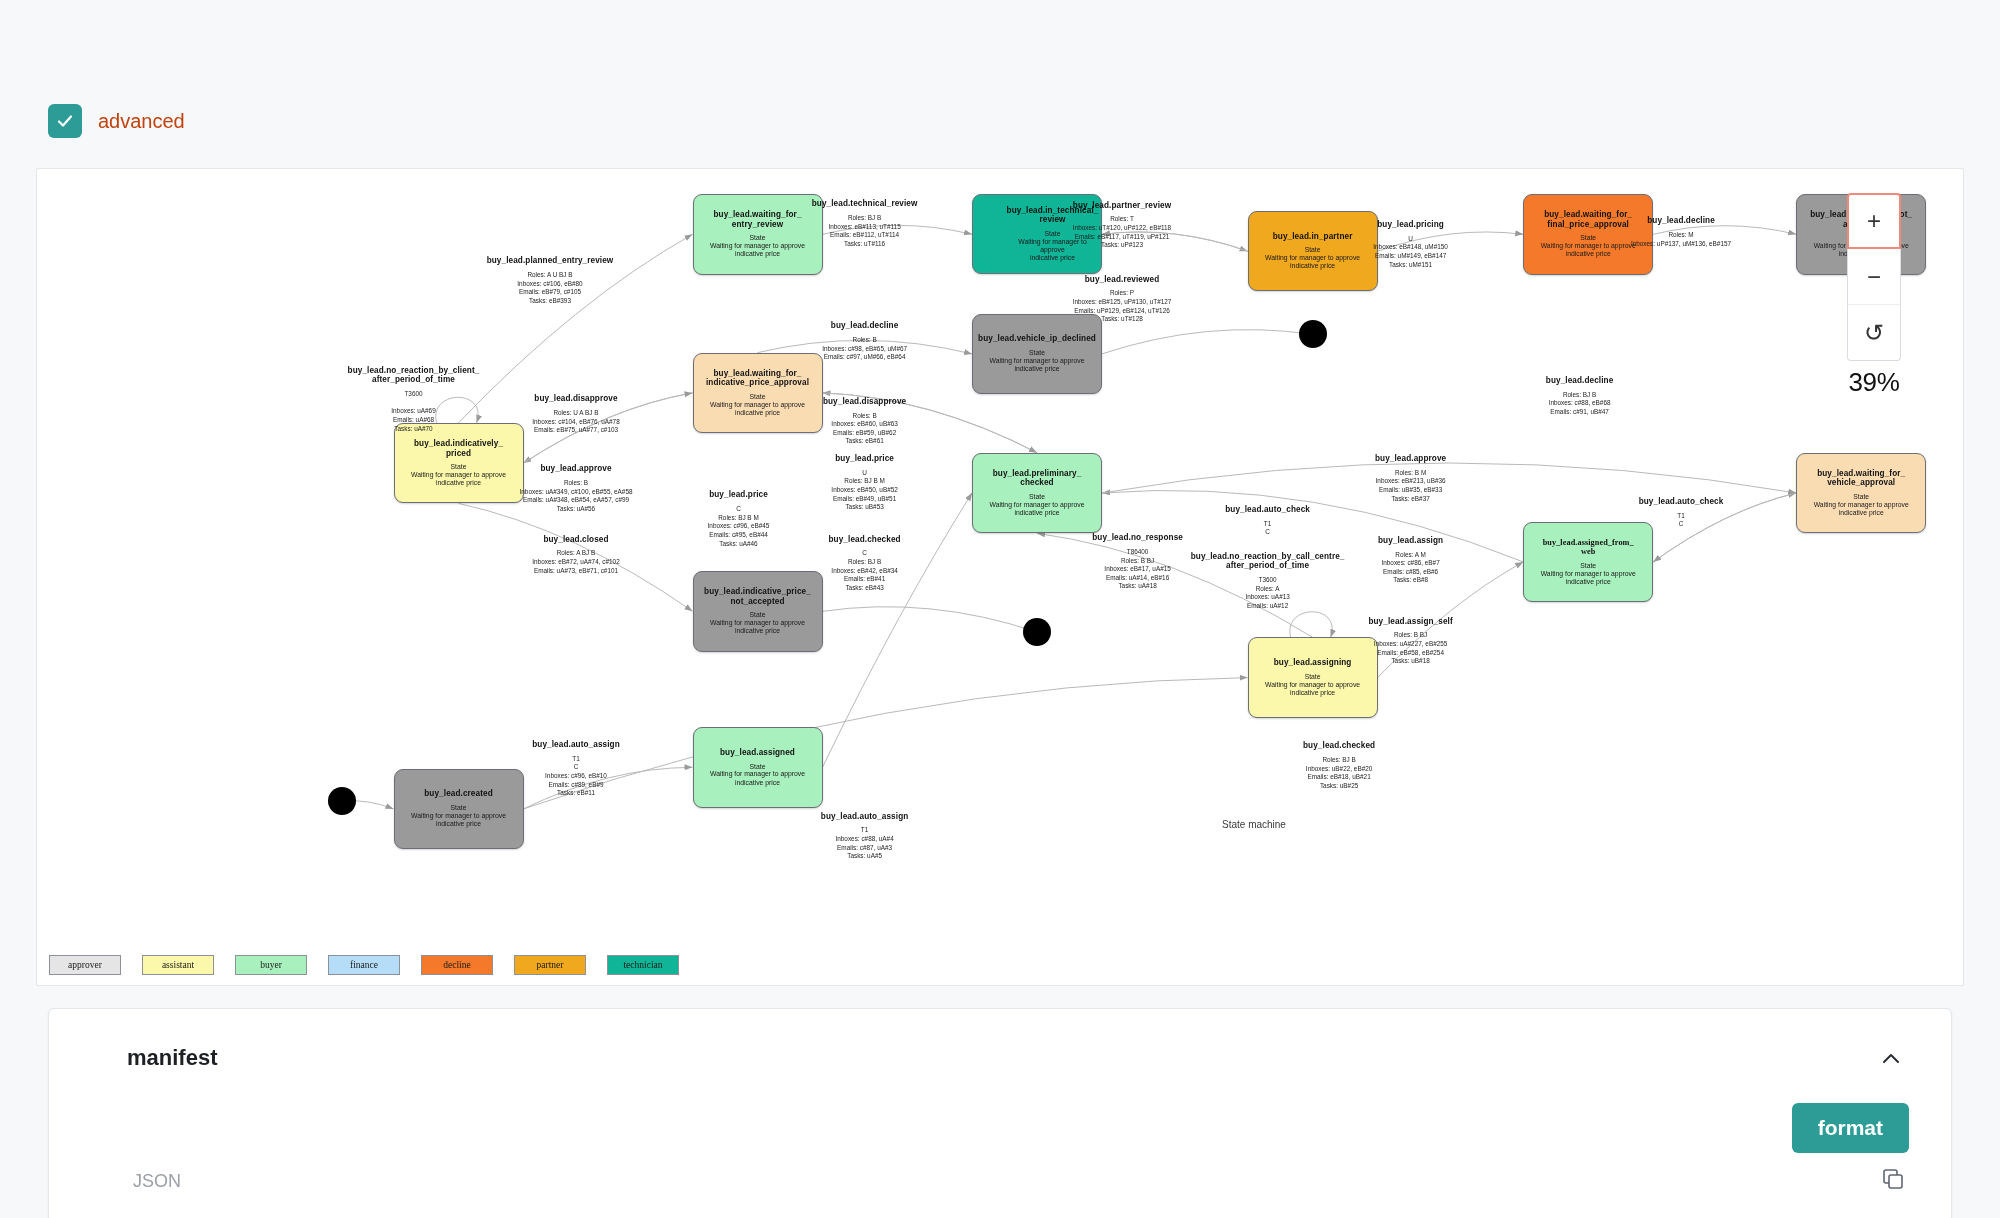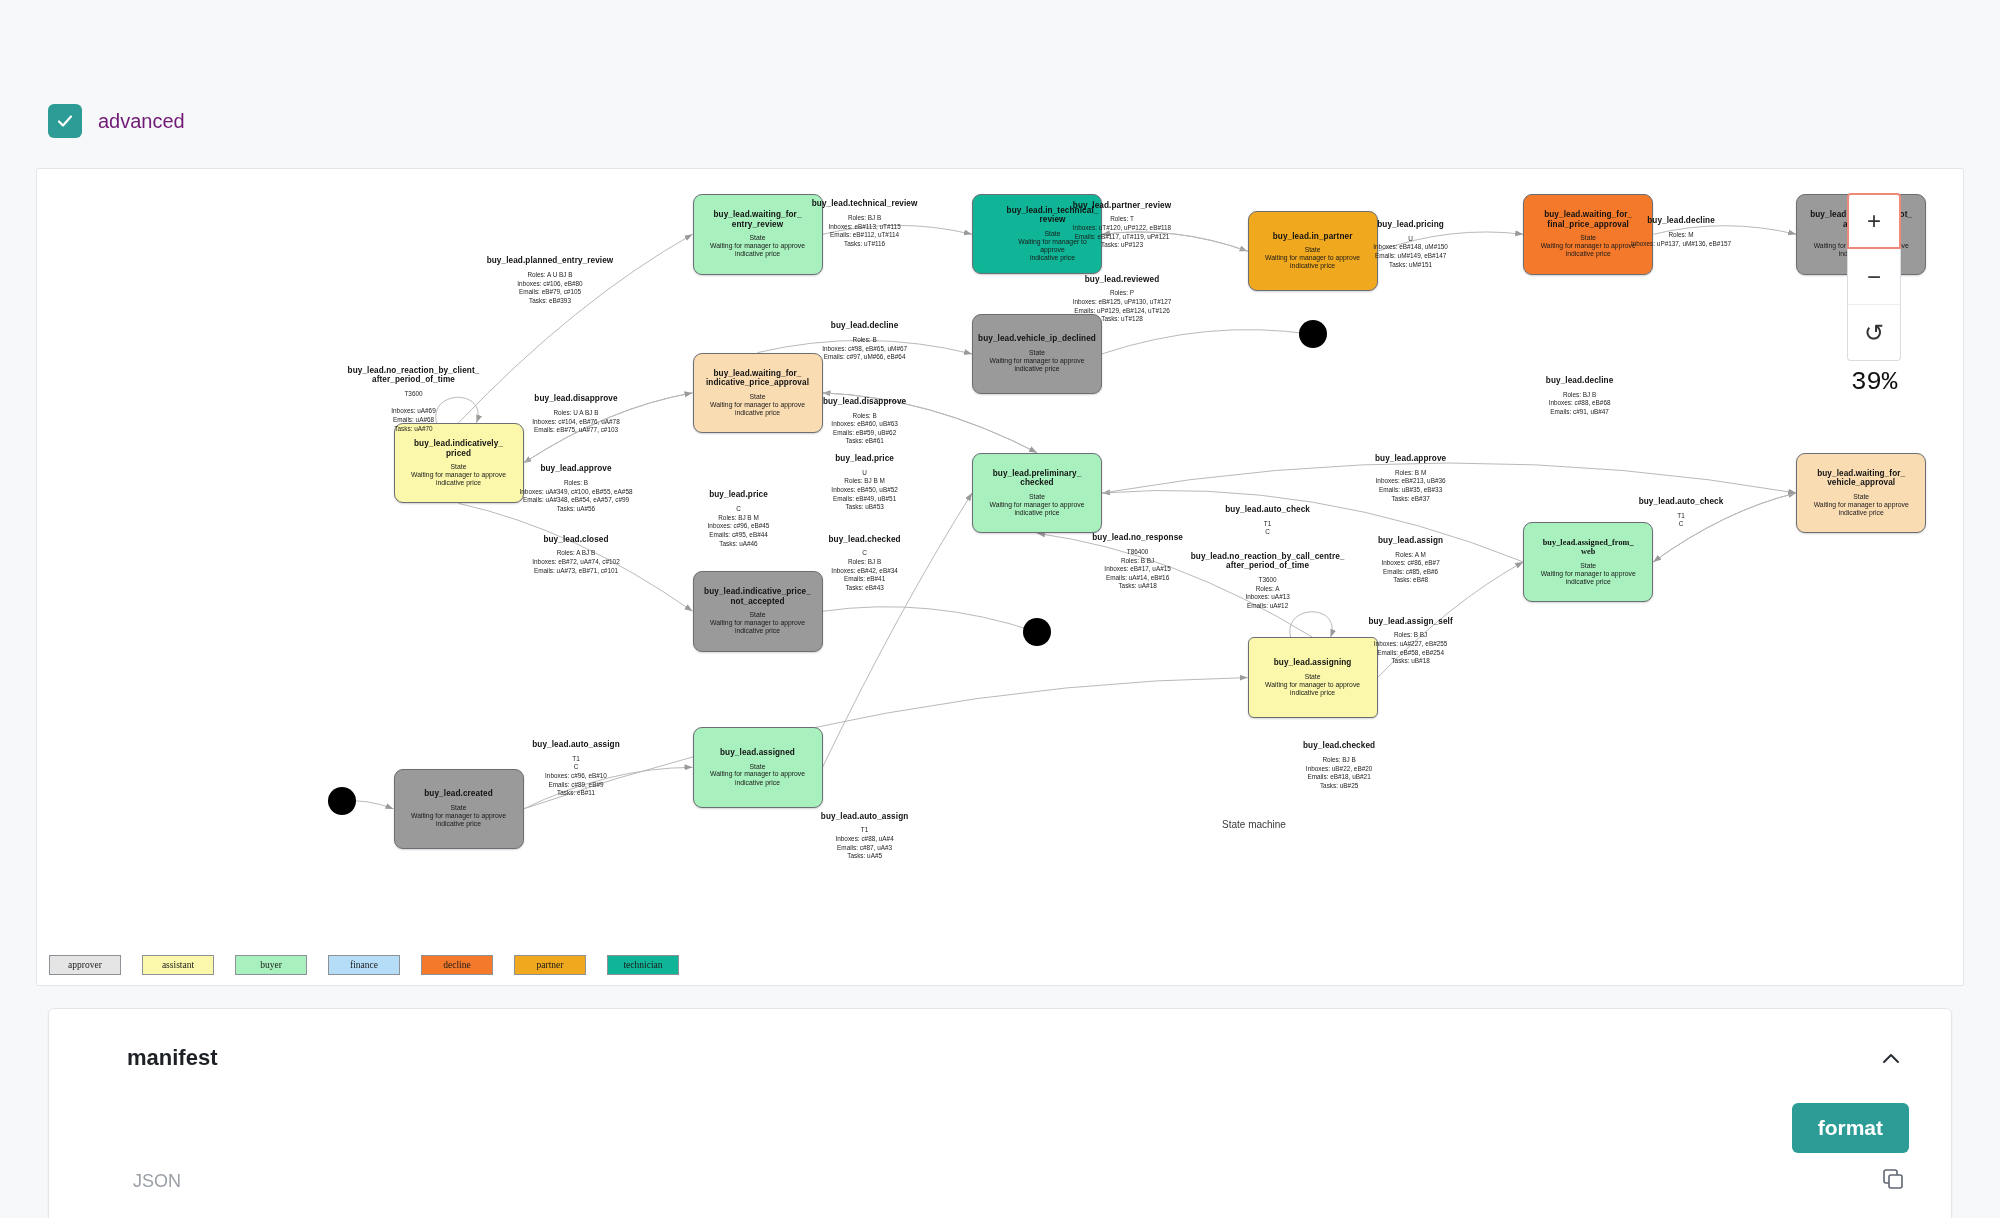--- a/index.html
+++ b/index.html
@@ -42,21 +42,21 @@
   
   .adv-row {
     position: absolute; left: 48px; top: 104px;
     display: flex; align-items: center; gap: 16px;
   }
   .checkbox {
     width: 34px; height: 34px; border-radius: 6px; background: #2d9c96;
     display: flex; align-items: center; justify-content: center; cursor: pointer;
   }
   .checkbox svg { display: block; }
-  .adv-label { font-size: 20px; color: #701a75; text-align: center; }
+  .adv-label { font-size: 20px; color: #c2410c; text-align: center; }
 
   
   .canvas {
     position: absolute; left: 36px; top: 168px;
     width: 1928px; height: 818px;
     background: #ffffff;
     border: 1px solid #e3e6ea;
     border-radius: 2px;
     overflow: hidden;
   }
@@ -99,21 +99,21 @@
   }
   .zoomctl .zbtn {
     height: 56px; background: #fff; border: none; cursor: pointer;
     display: flex; align-items: center; justify-content: center;
     font-size: 24px; color: #333; font-family: "Liberation Sans", sans-serif;
   }
   .zoomctl .zbtn.first { border: 2px solid #ef8a7a; border-radius: 4px 4px 0 0; }
   .zoomctl .zbtn.mid { border-left: 1px solid #d9dce0; border-right: 1px solid #d9dce0; border-bottom: 1px solid #eceef0; }
   .zoomctl .zbtn.last { border-left: 1px solid #d9dce0; border-right: 1px solid #d9dce0; border-bottom: 1px solid #d9dce0; border-radius: 0 0 4px 4px; }
   .zoom-pct {
-    margin-top: 6px; text-align: center; font-size: 26px; color: #111; letter-spacing: -.3px; font-family: Liberation Mono, monospace;
+    margin-top: 6px; text-align: center; font-size: 26px; color: #111; letter-spacing: -.3px;
   }
 
   
   .legend {
     position: absolute; left: 12px; bottom: 10px;
     display: flex; gap: 21px; align-items: center;
   }
   .legend-item {
     width: 72px; height: 20px; border: 1px solid #8d9198;
     display: flex; align-items: center; justify-content: center;
@@ -279,21 +279,21 @@
             <div class="n-desc" style="white-space: pre-line;">Waiting for manager to approve
 indicative price</div>
           </div>
           <div class="node" style="left: 655.5px; top: 402px; width: 130px; height: 80.6px; background: rgb(154, 154, 154);">
             <div class="n-title" style="white-space: pre-line;">buy_lead.indicative_price_
 not_accepted</div>
             <div class="n-kind">State</div>
             <div class="n-desc" style="white-space: pre-line;">Waiting for manager to approve
 indicative price</div>
           </div>
-          <div class="node" style="left: 1210.6px; top: 468.3px; width: 130px; height: 80.6px; background: rgb(251, 248, 171); border-radius: 6px;">
+          <div class="node" style="left: 1210.6px; top: 468.3px; width: 130px; height: 80.6px; background: rgb(251, 248, 171);">
             <div class="n-title" style="white-space: pre-line;">buy_lead.assigning</div>
             <div class="n-kind">State</div>
             <div class="n-desc" style="white-space: pre-line;">Waiting for manager to approve
 indicative price</div>
           </div>
           <div class="node" style="left: 655.5px; top: 558px; width: 130px; height: 80.6px; background: rgb(168, 240, 189);">
             <div class="n-title" style="white-space: pre-line;">buy_lead.assigned</div>
             <div class="n-kind">State</div>
             <div class="n-desc" style="white-space: pre-line;">Waiting for manager to approve
 indicative price</div>

